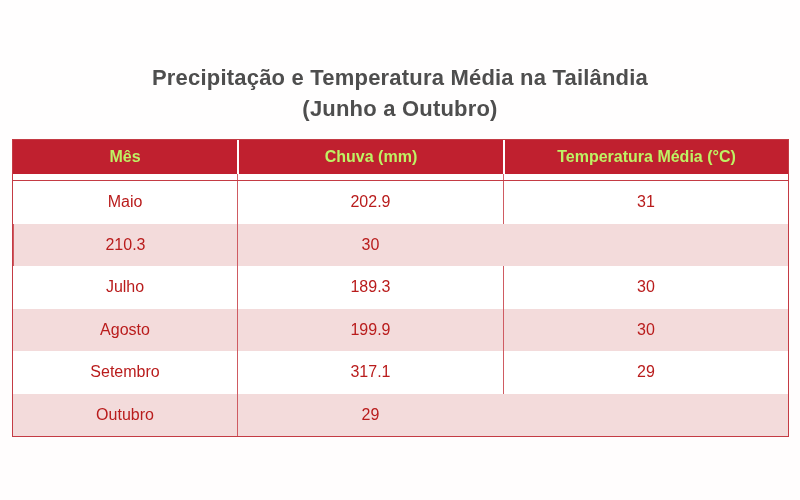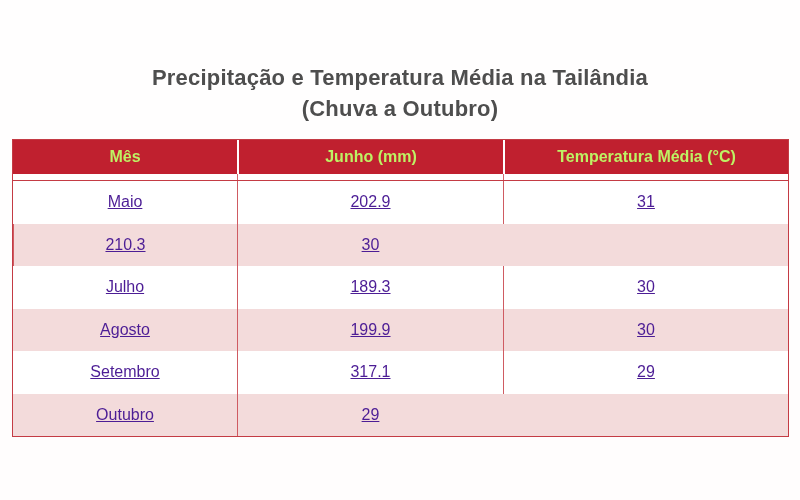--- a/index.html
+++ b/index.html
@@ -44,40 +44,39 @@
   .header-cell.div { border-left: 2px solid #ffffff; }
   .spacer-row { height: 6px; background: #ffffff; }
   .spacer-cell.div { border-left: 1px solid #d2666c; }
   .tbody { border-top: 1px solid #c43b44; }
   .body-row { height: 42.5px; }
   .body-row.odd  { background: #ffffff; }
   .body-row.even { background: #f3dbdb; }
   .cell {
     display: flex; align-items: center; justify-content: center;
     font-size: 16px;
-    color: #4c1d95;
-    text-decoration: underline;
+    color: #b91c1c;
   }
   .cell.div { border-left: 1px solid #cf5b62; }
 </style>
 </head>
 <body>
 
 <div class="canvas">
 
   <div class="title">
     <div>Precipitação e Temperatura Média na Tailândia</div>
-    <div>(Chuva a Outubro)</div>
+    <div>(Junho a Outubro)</div>
   </div>
 
   <div class="table-wrap">
 
     <div class="grid-row header-row">
       <div class="header-cell">Mês</div>
-      <div class="header-cell div">Junho (mm)</div>
+      <div class="header-cell div">Chuva (mm)</div>
       <div class="header-cell div">Temperatura Média (°C)</div>
     </div>
 
     <div class="grid-row spacer-row">
       <div class="spacer-cell"></div>
       <div class="spacer-cell div"></div>
       <div class="spacer-cell div"></div>
     </div>
 
     <div class="tbody">

